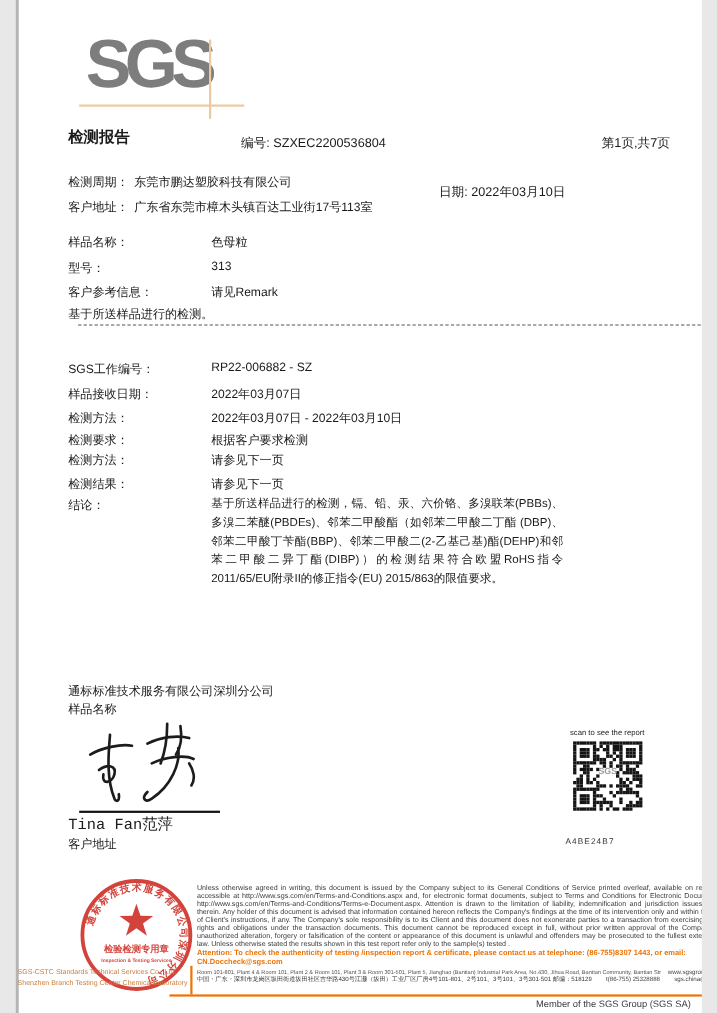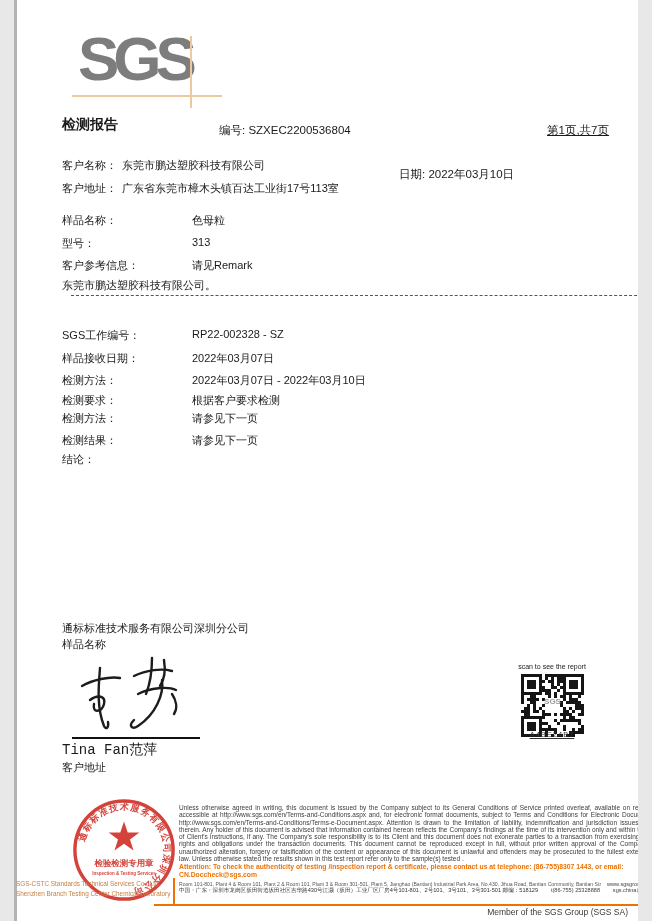--- a/index.html
+++ b/index.html
@@ -12,21 +12,21 @@
 
   
   .logo-text{position:absolute;left:64px;top:28px;font-size:62px;font-weight:bold;
     color:#7d7d7d;letter-spacing:-6px;line-height:1;}
   .logo-hline{position:absolute;left:58px;top:95px;width:150px;height:2px;background:#edc9a0;}
   .logo-vline{position:absolute;left:176px;top:36px;width:2px;height:72px;background:#edc9a0;}
 
   
   .doc-title{position:absolute;left:48px;top:116px;font-size:14px;font-weight:bold;}
   .hdr{position:absolute;top:123px;font-size:11.5px;}
-  .hdr-no{left:205px;} .hdr-date{left:385px;margin-top:44px;} .hdr-pages{left:533px;text-decoration:underline;}
+  .hdr-no{left:205px;} .hdr-date{left:385px;margin-top:44px;} .hdr-pages{left:533px;}
 
   
   .row{position:absolute;left:0;width:652px;font-size:11px;}
   .row .lbl{position:absolute;left:48px;white-space:nowrap;}
   .row .valA{position:absolute;left:108px;white-space:nowrap;text-align:center;}
   .row .valB{position:absolute;left:178px;white-space:nowrap;}
   .note{position:absolute;left:48px;top:278px;font-size:11px;}
   .dashline{position:absolute;left:57px;top:295px;width:591px;border-top:1px dashed #555;}
 
   .conclusion{position:absolute;left:178px;top:450px;width:320px;font-size:10.5px;
@@ -42,22 +42,22 @@
 
   
   .qr-caption{position:absolute;left:500px;top:663px;width:76px;text-align:center;
     font-size:7px;color:#222;}
   .qr-box{position:absolute;left:507px;top:674px;width:63px;height:63px;background:#fff;}
   #qr-cells{display:grid;grid-template-columns:repeat(21,1fr);grid-template-rows:repeat(21,1fr);
     width:63px;height:63px;}
   #qr-cells .on{background:#151515;}
   .qr-center{position:absolute;left:507px;top:697px;width:63px;text-align:center;
     font-size:8px;font-weight:bold;color:#9a9a9a;letter-spacing:0px;}
-  .qr-code-label{position:absolute;left:500px;top:730px;width:76px;text-align:center;
-    font-size:7.5px;color:#333;letter-spacing:1px;text-decoration:underline;}
+  .qr-code-label{position:absolute;left:500px;top:760px;width:76px;
+    font-size:7.5px;color:#333;letter-spacing:1px;}
 
   
   .stamp{position:absolute;left:56px;top:796px;width:108px;height:108px;opacity:.92;}
 
   
   .foot-co{position:absolute;left:2px;width:170px;font-size:6.4px;color:#c77f3f;
     line-height:1.1;z-index:5;}
   .foot-co1{top:880px;} .foot-co2{top:890px;}
   .foot-divider{position:absolute;left:159px;top:878px;width:2px;height:26px;background:#ee7203;}
   .foot-block{position:absolute;left:165px;top:804px;width:484px;}
@@ -79,45 +79,45 @@
   <div class="logo-text">SGS</div>
   <div class="logo-hline"></div>
   <div class="logo-vline"></div>
 
   <div class="doc-title">检测报告</div>
   <div class="hdr hdr-no"><span>编号:</span> <span>SZXEC2200536804</span></div>
   <div class="hdr hdr-date"><span>日期:</span> <span>2022年03月10日</span></div>
   <div class="hdr hdr-pages">第1页,共7页</div>
 
   <div class="row" style="top:158px">
-    <span class="lbl">客户名称：</span>
+    <span class="lbl">检测周期：</span>
     <span class="valA">东莞市鹏达塑胶科技有限公司</span>
   </div>
   <div class="row" style="top:181px">
     <span class="lbl">客户地址：</span>
     <span class="valA">广东省东莞市樟木头镇百达工业街17号113室</span>
   </div>
   <div class="row" style="top:213px">
     <span class="lbl">样品名称：</span>
     <span class="valB">色母粒</span>
   </div>
   <div class="row" style="top:236px">
     <span class="lbl">型号：</span>
     <span class="valB">313</span>
   </div>
   <div class="row" style="top:258px">
     <span class="lbl">客户参考信息：</span>
     <span class="valB">请见Remark</span>
   </div>
-  <div class="note">东莞市鹏达塑胶科技有限公司。</div>
+  <div class="note">基于所送样品进行的检测。</div>
   <div class="dashline"></div>
 
   <div class="row" style="top:328px">
     <span class="lbl">SGS工作编号：</span>
-    <span class="valB">RP22-002328 - SZ</span>
+    <span class="valB">RP22-006882 - SZ</span>
   </div>
   <div class="row" style="top:351px">
     <span class="lbl">样品接收日期：</span>
     <span class="valB">2022年03月07日</span>
   </div>
   <div class="row" style="top:373px">
     <span class="lbl">检测方法：</span>
     <span class="valB">2022年03月07日 - 2022年03月10日</span>
   </div>
   <div class="row" style="top:393px">
@@ -128,20 +128,21 @@
     <span class="lbl">检测方法：</span>
     <span class="valB">请参见下一页</span>
   </div>
   <div class="row" style="top:433px">
     <span class="lbl">检测结果：</span>
     <span class="valB">请参见下一页</span>
   </div>
   <div class="row" style="top:452px">
     <span class="lbl">结论：</span>
   </div>
+  <div class="conclusion">基于所送样品进行的检测，镉、铅、汞、六价铬、多溴联苯(PBBs)、多溴二苯醚(PBDEs)、邻苯二甲酸酯（如邻苯二甲酸二丁酯 (DBP)、邻苯二甲酸丁苄酯(BBP)、邻苯二甲酸二(2-乙基己基)酯(DEHP)和邻苯二甲酸二异丁酯(DIBP)）的检测结果符合欧盟RoHS指令2011/65/EU附录II的修正指令(EU) 2015/863的限值要求。</div>
 
   <div class="sig-company">通标标准技术服务有限公司深圳分公司</div>
   <div class="sig-auth">样品名称</div>
   <svg class="sig-svg" width="130" height="88" viewBox="0 0 130 88">
     <g fill="none" stroke="#1c1c1c" stroke-width="2.4" stroke-linecap="round">
       <path d="M6,36 C16,30 34,26 44,28"></path>
       <path d="M24,18 C23,32 20,56 28,76 C30,80 33,78 32,72"></path>
       <path d="M14,50 C22,44 30,46 28,54 C26,62 16,64 18,54"></path>
       <path d="M58,26 C70,20 86,18 96,21"></path>
       <path d="M76,8 C76,20 74,34 70,44"></path>

